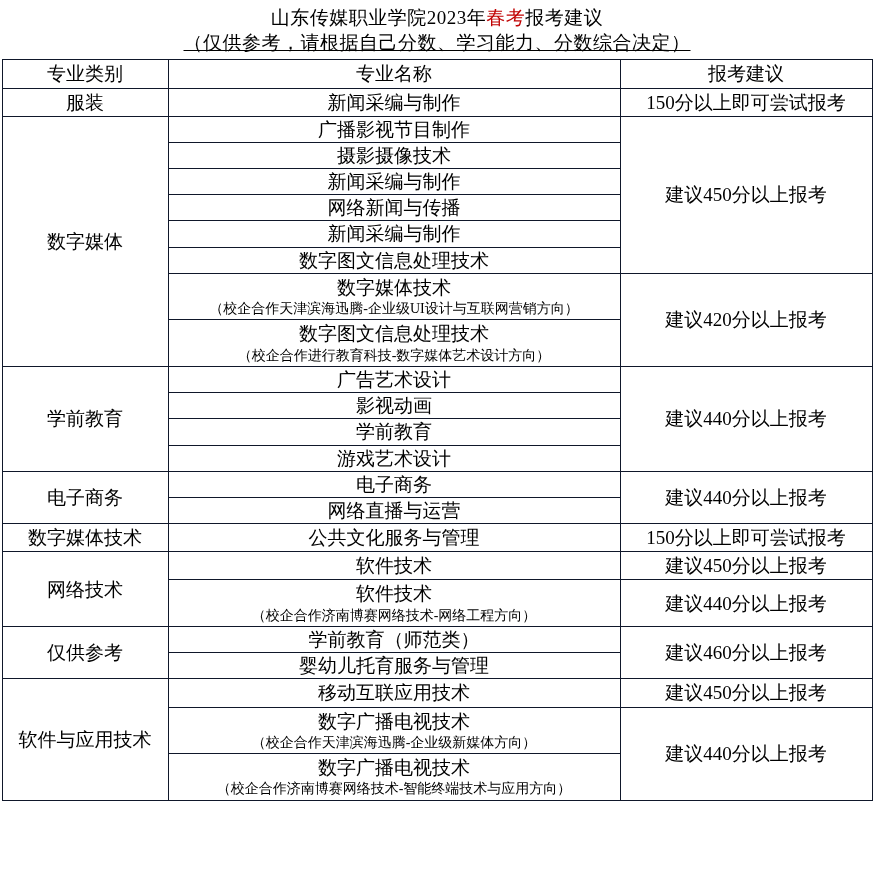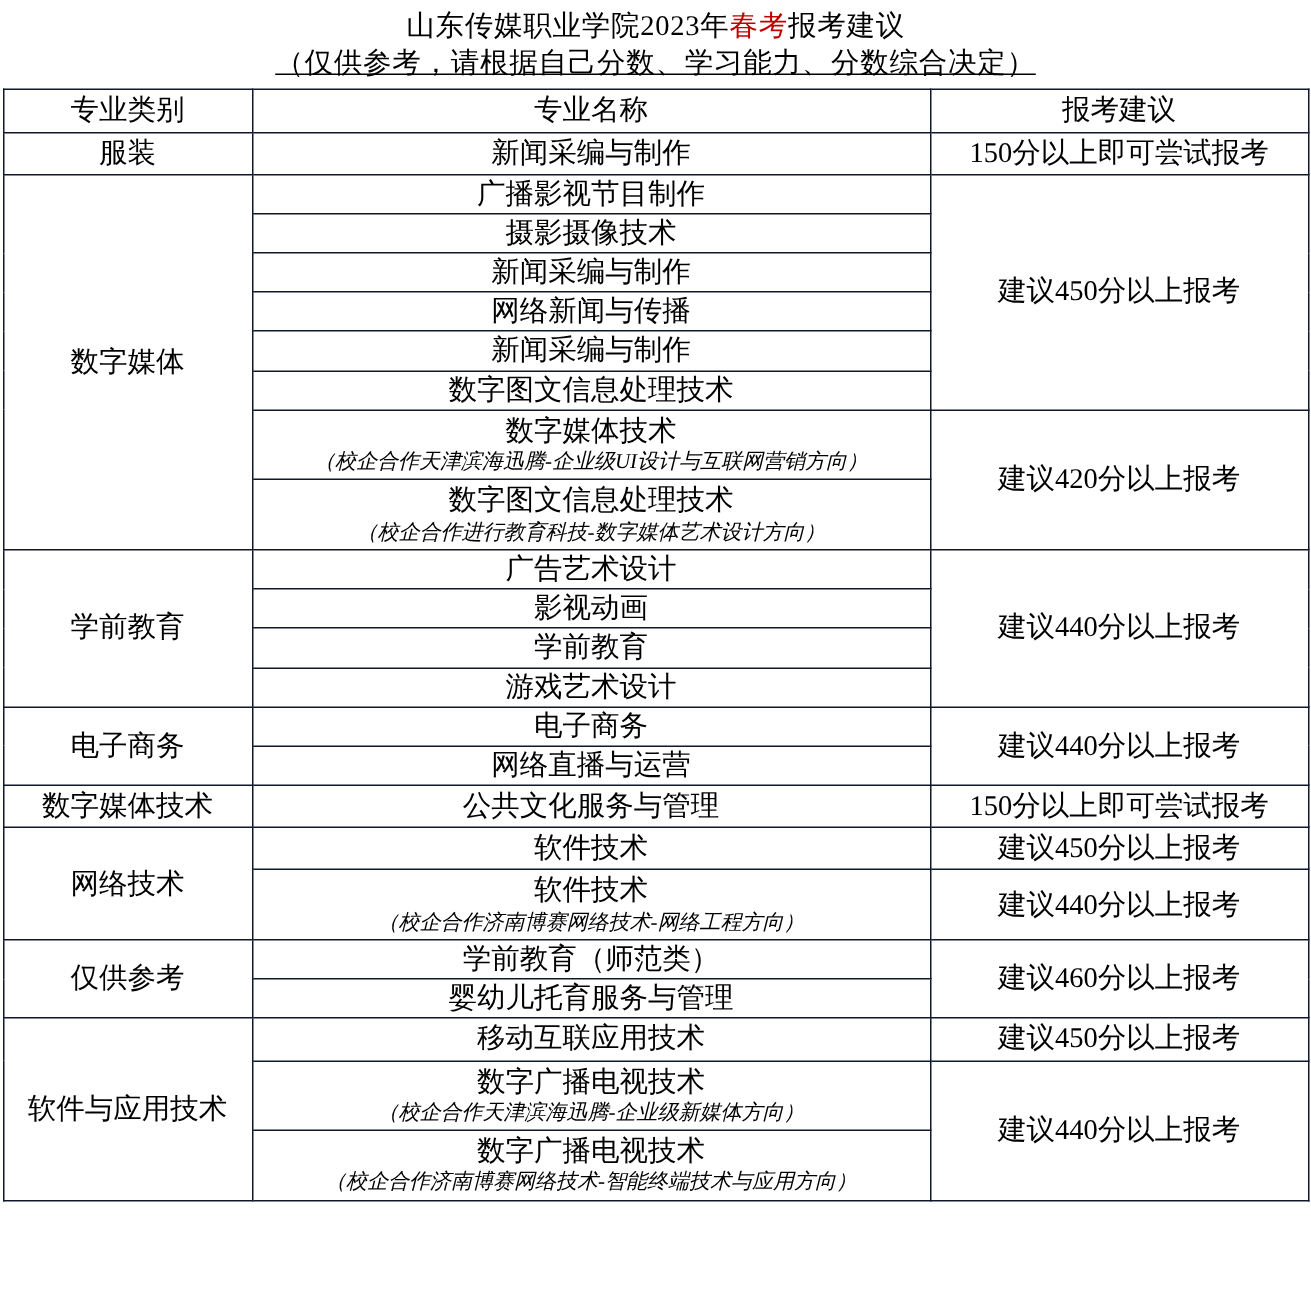--- a/index.html
+++ b/index.html
@@ -53,21 +53,20 @@
     color: #c00000;
   }
   .hdr {
     font-size: 19px;
   }
   .sub-note {
     display: block;
     font-size: 14px;
     line-height: 1.25;
     margin-top: 1px;
-    font-style: italic;
   }
   .maincat {
     font-size: 19px;
   }
   .tight {
     padding-top: 1px !important;
     padding-bottom: 1px !important;
   }
   .col1 { width: 166px; }
   .col2 { width: 452px; }

